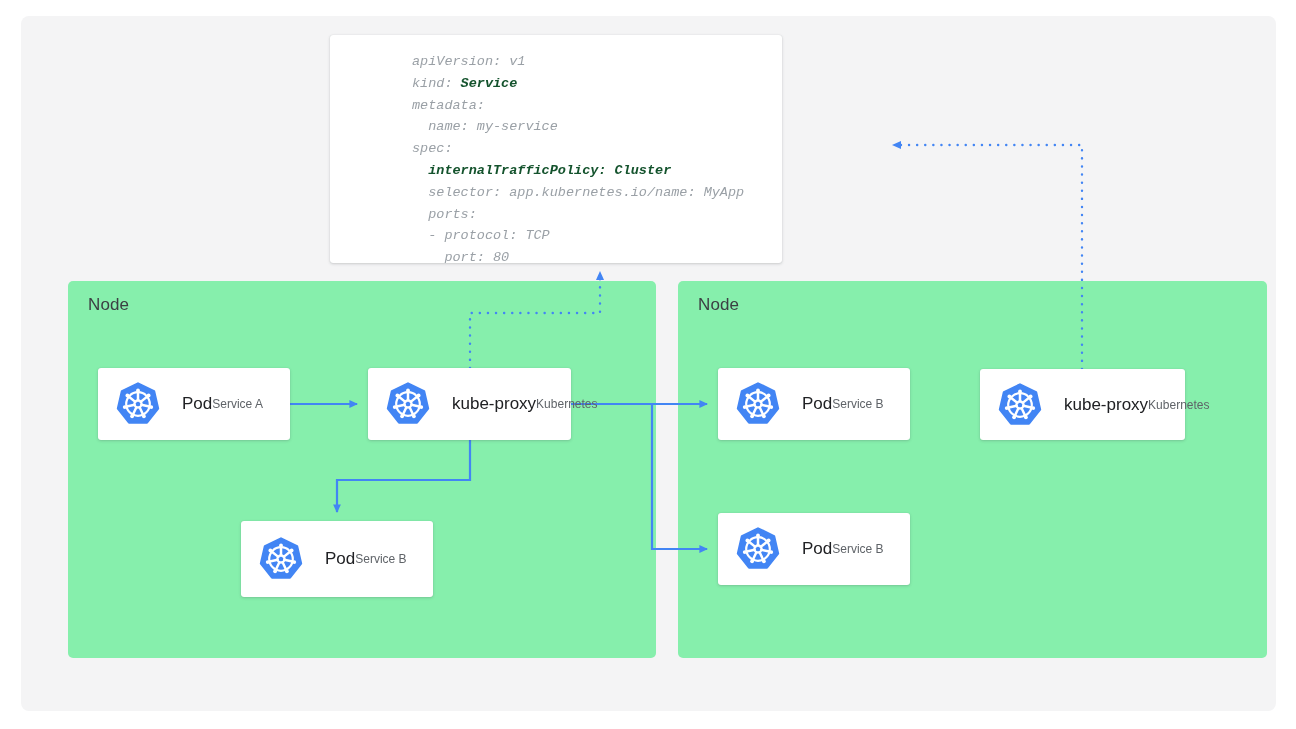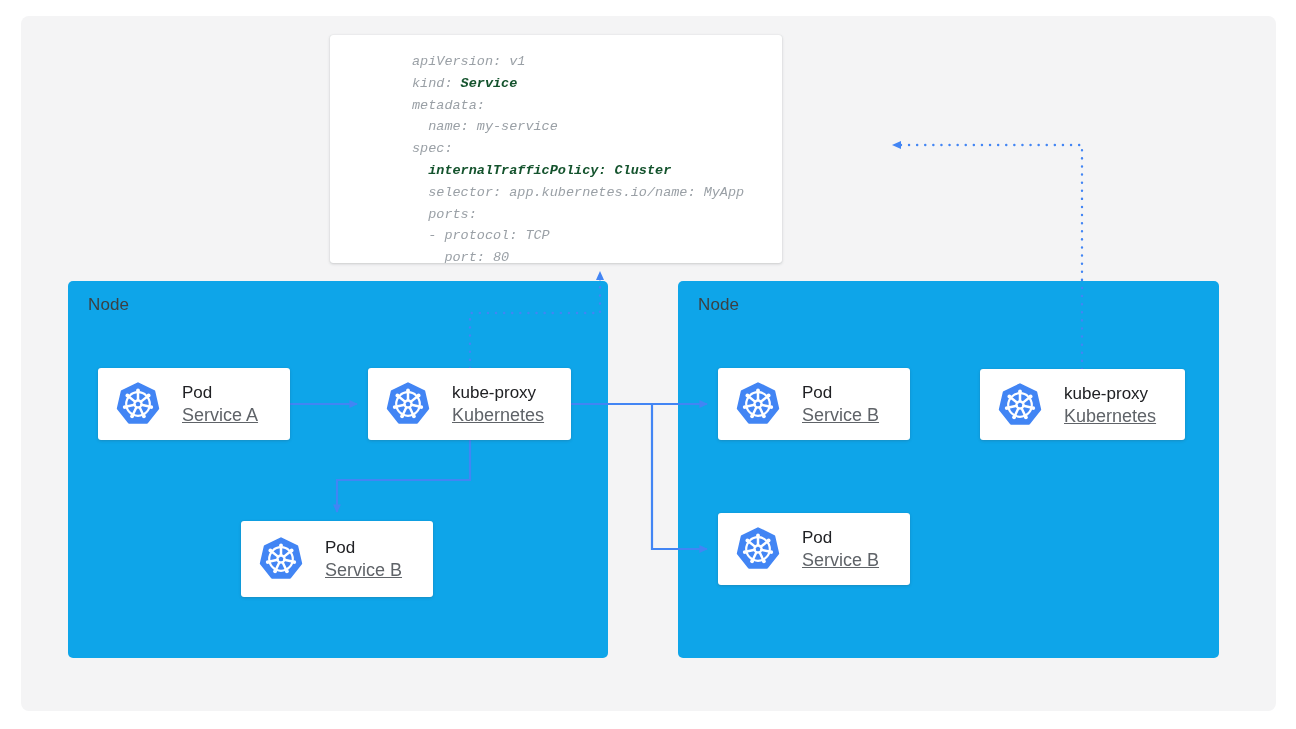--- a/index.html
+++ b/index.html
@@ -54,22 +54,23 @@
     color: #9aa0a6;
     font-style: italic;
     white-space: pre;
   }
   #yaml-code .ln { display: block; }
   #yaml-code .em { font-weight: bold; color: #14532d; }
 
   
   .node-panel {
     position: absolute;
-    background: #0ea5e9;
+    background: #86efac;
     border-radius: 5px;
+    padding-left: 48px;
   }
   #node-left  { left: 68px;  top: 281px; width: 540px; height: 377px; }
   #node-right { left: 678px; top: 281px; width: 541px; height: 377px; }
   .node-label {
     position: absolute;
     left: 20px;
     top: 14px;
     font-size: 17px;
     color: #3c4043;
     letter-spacing: .1px;
@@ -88,35 +89,34 @@
   .card .k8s-icon {
     flex: 0 0 auto;
     width: 44px;
     height: 44px;
     margin-left: 18px;
   }
   .card .k8s-icon svg { display: block; width: 44px; height: 44px; }
   .card .card-text {
     margin-left: 22px;
     display: flex;
-    flex-direction: column;
+    flex-direction: row;
     justify-content: center;
   }
   .card .card-title {
     font-size: 17px;
     color: #202124;
     line-height: 22px;
     white-space: nowrap;
   }
   .card .card-sub {
-    font-size: 18px;
+    font-size: 12px;
     color: #5f6368;
     line-height: 22px;
     white-space: nowrap;
-    text-decoration: underline;
   }
 
   
   #card-pod-a          { left: 98px;  top: 368px; width: 192px; height: 72px; }
   #card-kube-proxy-l   { left: 368px; top: 368px; width: 203px; height: 72px; }
   #card-pod-b-left     { left: 241px; top: 521px; width: 192px; height: 76px; }
   #card-pod-b-top      { left: 718px; top: 368px; width: 192px; height: 72px; }
   #card-pod-b-bottom   { left: 718px; top: 513px; width: 192px; height: 72px; }
   #card-kube-proxy-r   { left: 980px; top: 369px; width: 205px; height: 71px; }
 

